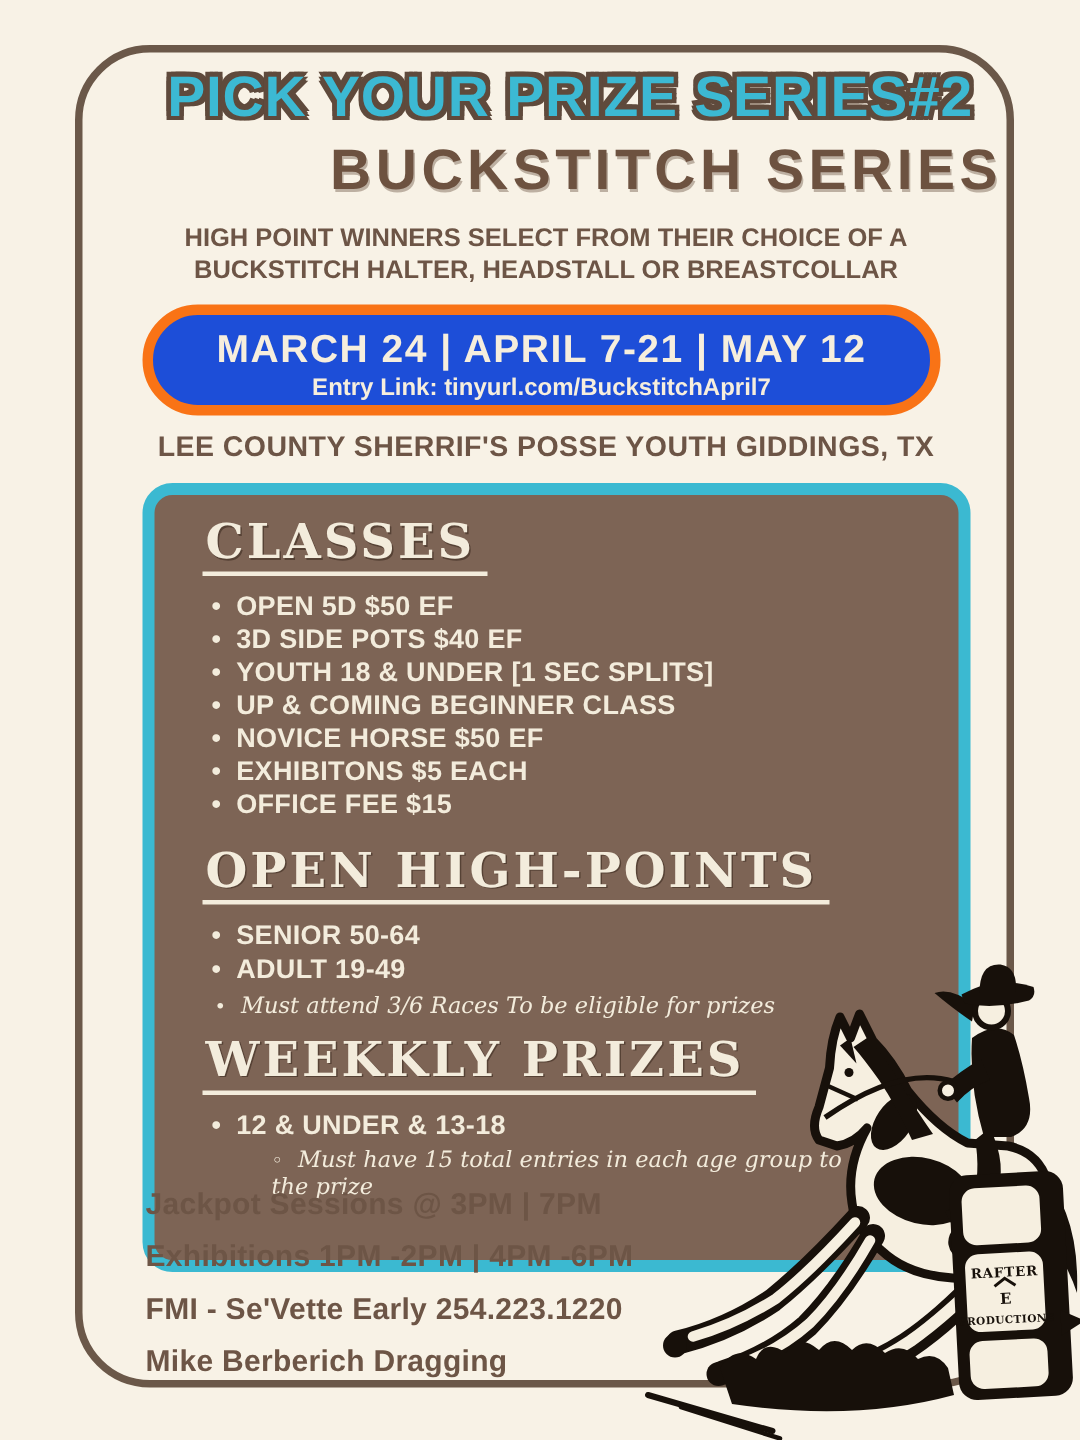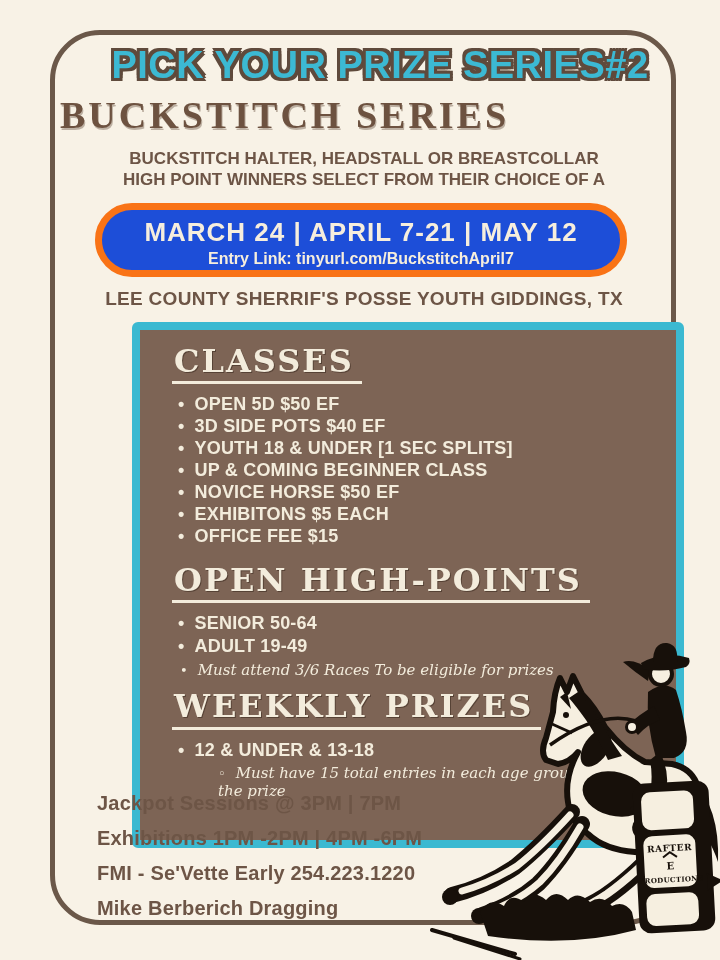--- a/index.html
+++ b/index.html
@@ -15,22 +15,22 @@
   .title{
     position:absolute; top:44px; left:76px; width:608px; text-align:center;
     font-size:38px; font-weight:bold; letter-spacing:0.5px; color:#3cb9d3;
     text-shadow:
       -3px -3px 0 #5f4a3c, -3px 0 0 #5f4a3c, -3px 3px 0 #5f4a3c,
        0 -3px 0 #5f4a3c,  0 3px 0 #5f4a3c,
        3px -3px 0 #5f4a3c,  3px 0 0 #5f4a3c,  3px 3px 0 #5f4a3c,
       -2px -2px 0 #5f4a3c, 2px -2px 0 #5f4a3c, -2px 2px 0 #5f4a3c, 2px 2px 0 #5f4a3c;
   }
   .series{
-    position:absolute; top:93px; left:60px; width:608px; text-align:left;
-    font-family:Liberation Serif, serif; font-weight:bold; font-size:38px;
+    position:absolute; top:93px; left:60px; width:608px; text-align:right;
+    font-family:Liberation Sans, sans-serif; font-weight:bold; font-size:38px;
     letter-spacing:3px; color:#6d5240; text-shadow:1px 2px 0 rgba(80,55,35,0.35);
   }
   .subtitle{
     position:absolute; top:148px; left:60px; width:608px; text-align:center;
     font-size:17px; font-weight:bold; line-height:21px; color:#6d5546;
   }
   .date-pill{
     position:absolute; left:95px; top:203px; width:532px; height:74px;
     box-sizing:border-box; background:#1d4ed8; border:7px solid #f97316;
     border-radius:40px; text-align:center; z-index:1;
@@ -38,21 +38,21 @@
   .dates{ margin-top:7px; font-size:26px; font-weight:bold; letter-spacing:1px; color:#f6eedd;}
   .entry-link{ display:inline-block; margin-top:2px; font-size:16px; font-weight:bold;
     color:#f6eedd; cursor:pointer;}
   .location{
     position:absolute; top:288px; left:60px; width:608px; text-align:center;
     font-size:19px; font-weight:bold; letter-spacing:0.3px; color:#6d5546;
   }
   .info-box{
     position:absolute; left:95px; top:322px; width:552px; height:526px;
     box-sizing:border-box; background:#7d6455; border:8px solid #3bb9d1;
-    border-radius:6px; padding:14px 10px 0 32px; color:#f3ecdc;margin-left:37px;
+    border-radius:20px; padding:14px 10px 0 32px; color:#f3ecdc;
   }
   .info-box h3{
     font-family:"DejaVu Serif", serif; font-weight:bold; font-size:32px;
     letter-spacing:2px; color:#f3ecdc; margin:0; display:inline-block;
     border-bottom:3px solid #f3ecdc; padding:0 8px 2px 2px; line-height:1.1;
     text-shadow:1px 1px 0 rgba(40,25,15,0.45);
   }
   .info-box ul{ list-style:none; margin:9px 0 0 6px; padding:0;
     font-size:18px; font-weight:bold; line-height:22px; letter-spacing:0.2px;}
   .info-box li::before{ content:"•"; margin-right:10px;}
@@ -75,22 +75,22 @@
 </head>
 <body>
 
 <div class="page">
   <div class="frame"></div>
 
   <div class="title">PICK YOUR PRIZE SERIES#2</div>
   <div class="series">BUCKSTITCH SERIES</div>
 
   <div class="subtitle">
+    <div>HIGH POINT WINNERS  SELECT FROM THEIR CHOICE OF A</div>
     <div>BUCKSTITCH HALTER, HEADSTALL OR BREASTCOLLAR</div>
-    <div>HIGH POINT WINNERS  SELECT FROM THEIR CHOICE OF A</div>
   </div>
 
   <div class="date-pill">
     <div class="dates">MARCH 24 | APRIL 7-21 | MAY 12</div>
     <a class="entry-link">Entry Link: tinyurl.com/BuckstitchApril7</a>
   </div>
 
   <div class="location">LEE COUNTY SHERRIF'S  POSSE YOUTH GIDDINGS, TX</div>
 
   <div class="info-box">

